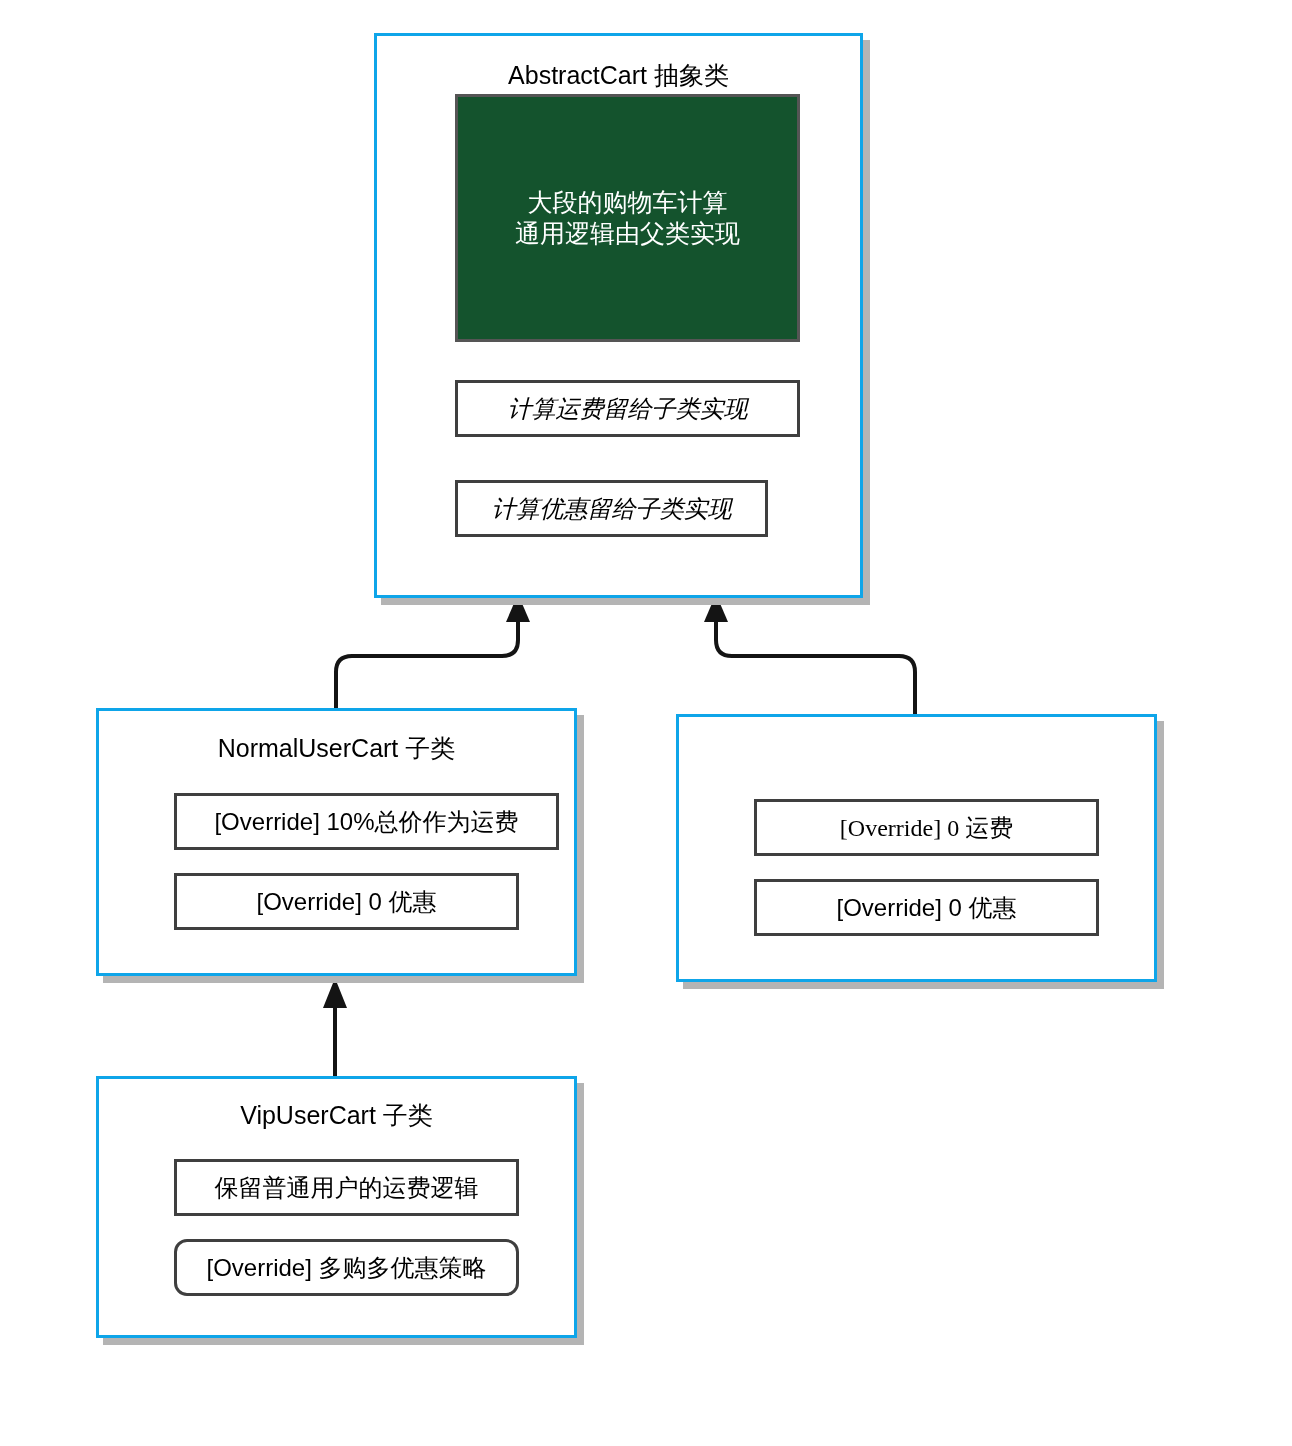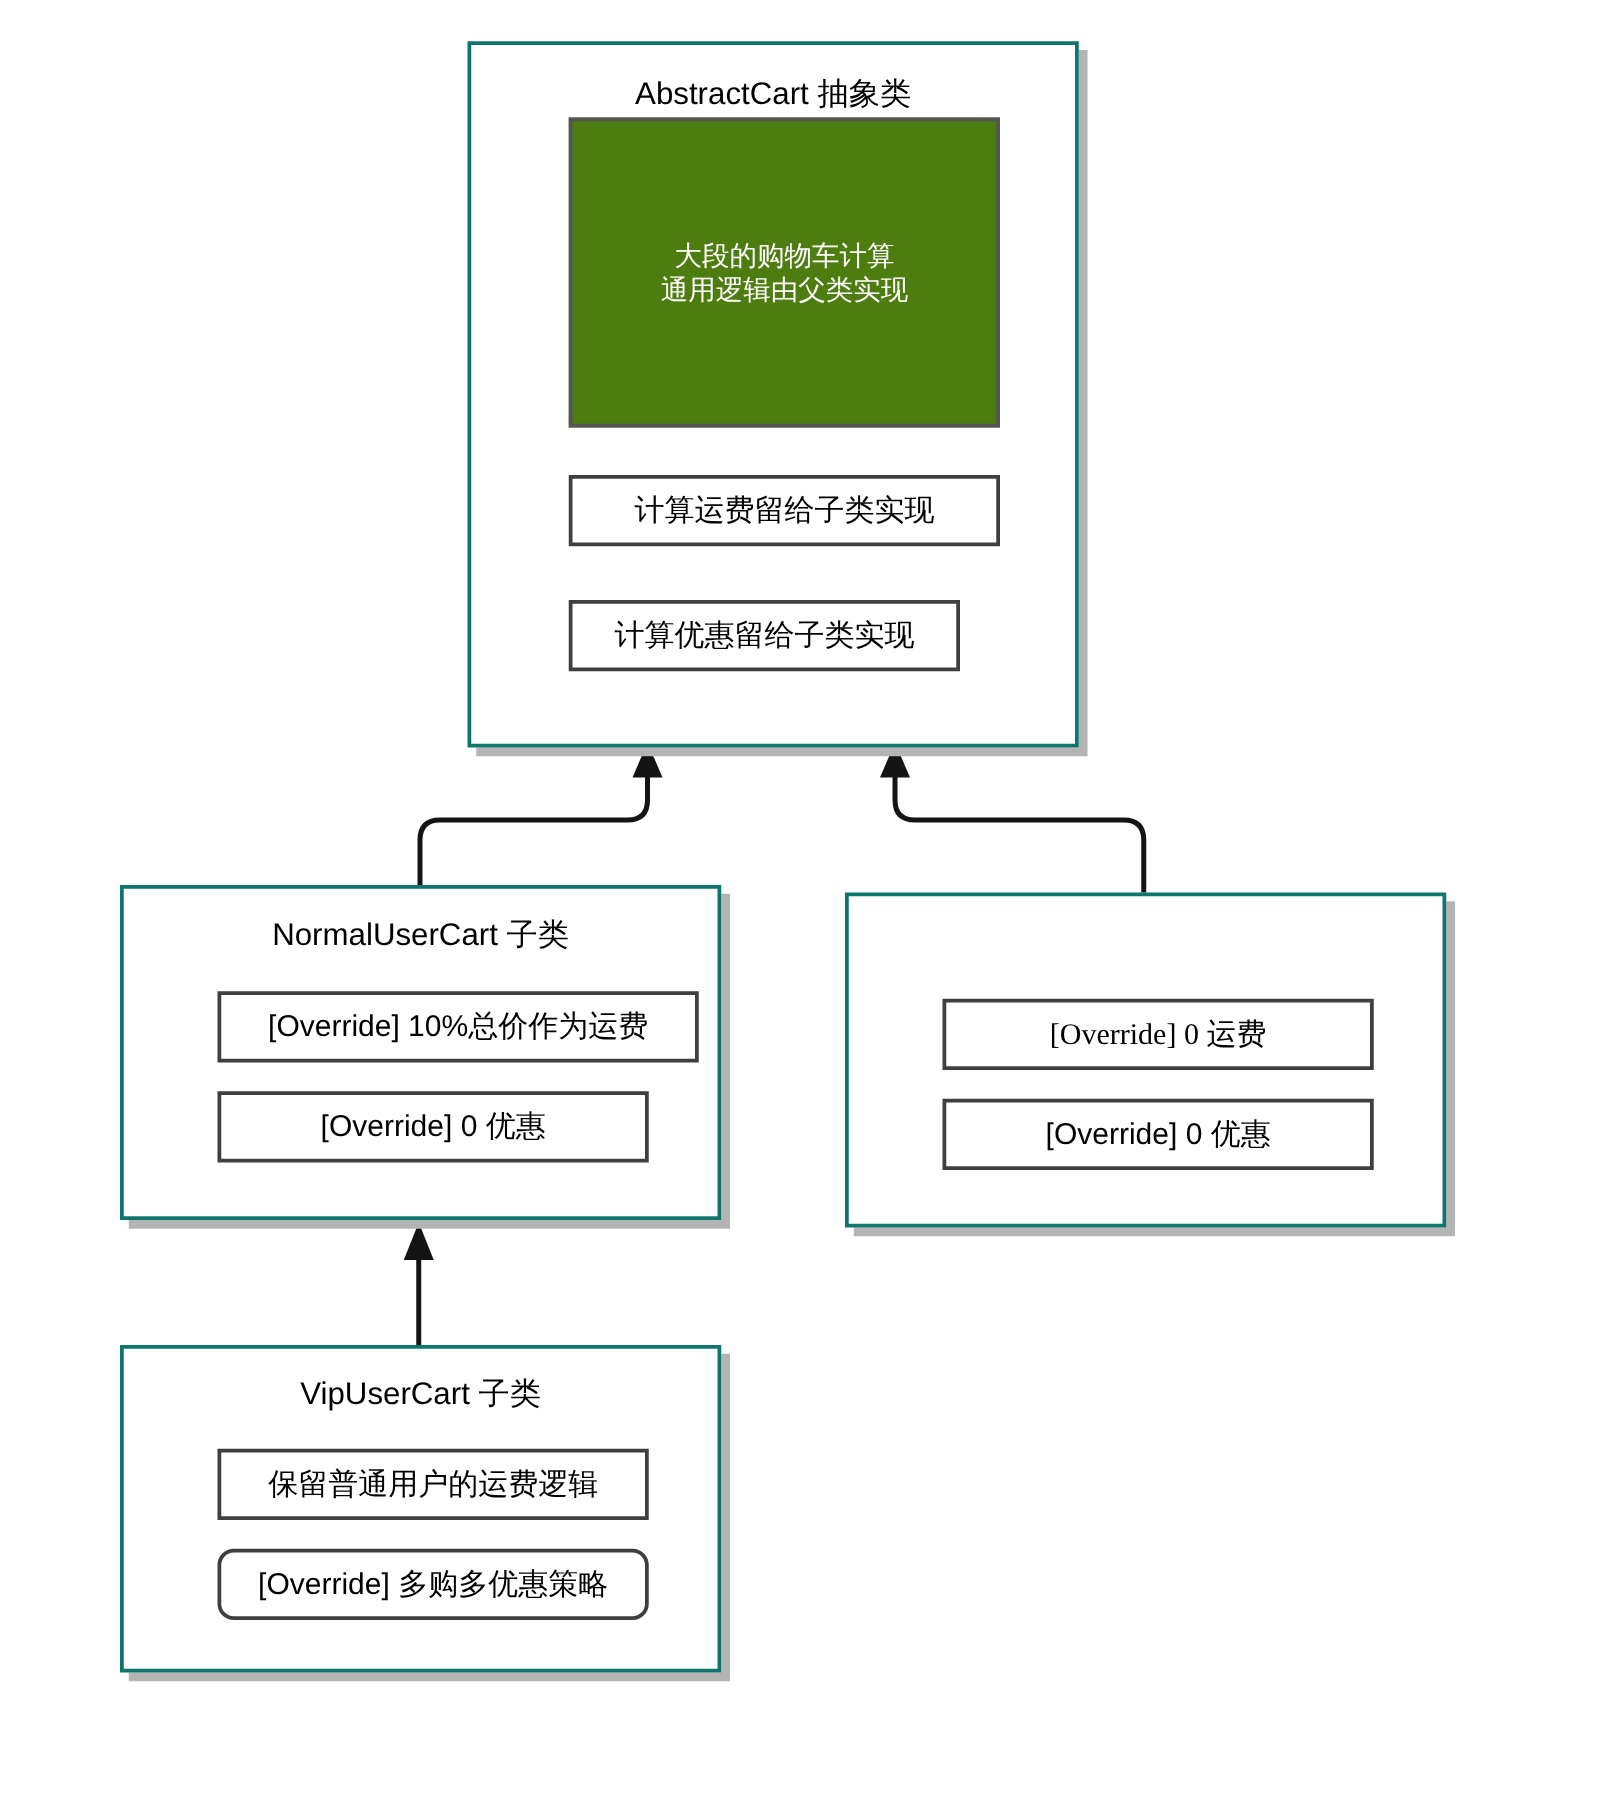--- a/index.html
+++ b/index.html
@@ -15,21 +15,21 @@
     width: 1292px;
     height: 1446px;
     background: #ffffff;
     overflow: hidden;
   }
 
   
   .class-box {
     position: absolute;
     background: #ffffff;
-    border: 3px solid #0f766e;
+    border: 3px solid #0ea5e9;
     box-shadow: 7px 7px 0 0 #b4b4b4;
     box-sizing: border-box;
   }
 
   .class-title {
     text-align: center;
     color: #000000;
     font-size: 25px;
     line-height: 1.2;
     white-space: nowrap;
@@ -43,27 +43,28 @@
     align-items: center;
     justify-content: center;
     text-align: center;
     color: #000000;
     font-size: 24px;
     line-height: 1.25;
     background: #ffffff;
     border: 3px solid #3f3f3f;
   }
   .member.abstract-impl {
-    background: #4d7c0f;
+    background: #14532d;
     border-color: #555555;
     color: #ffffff;
-    font-size: 22px;
+    font-size: 25px;
     white-space: pre-line;
   }
   .member.italic {
+    font-style: italic;
   }
 
   
   svg.links {
     position: absolute;
     left: 0;
     top: 0;
     width: 1292px;
     height: 1446px;
     overflow: visible;

